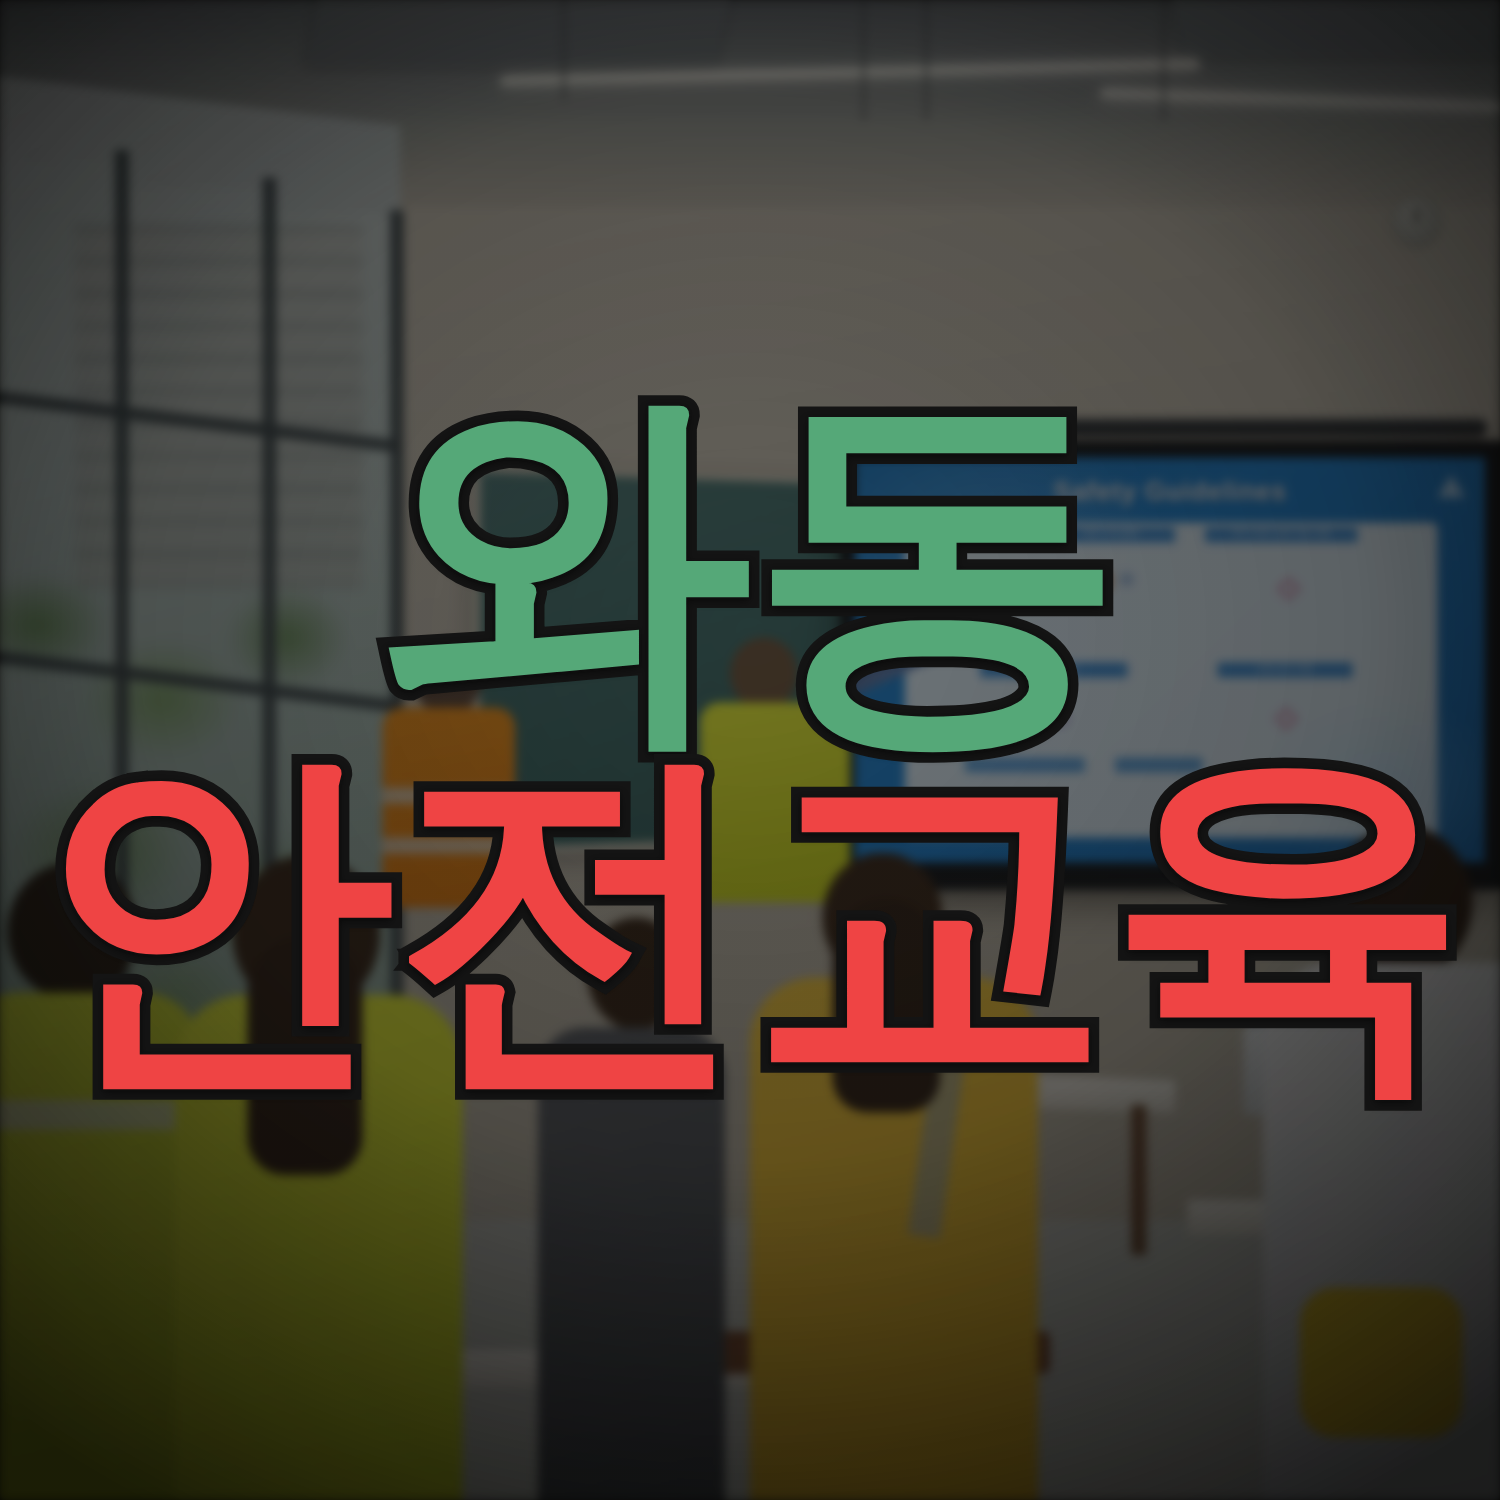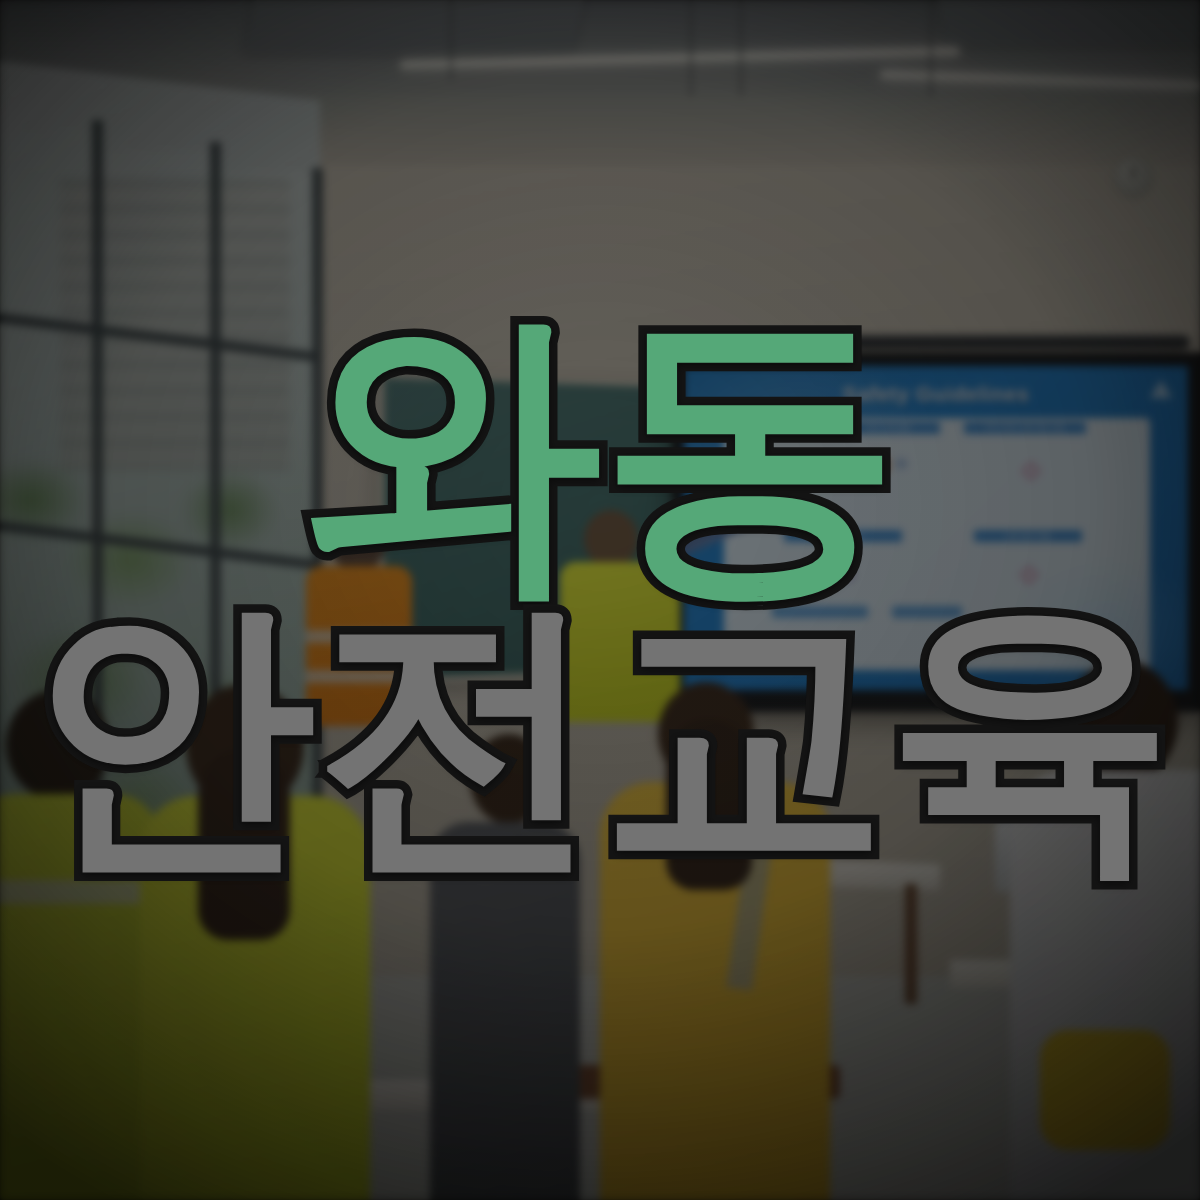--- a/index.html
+++ b/index.html
@@ -461,16 +461,16 @@
     </div>
 
   </div>
 
   <div class="blurlayer"></div>
   <div class="dark"></div>
   <div class="vignette"></div>
 
   <div class="textwrap">
     <div class="tline line1" style="color: rgb(85, 168, 120); -webkit-text-stroke: 17px rgb(20, 20, 20);">와동</div>
-    <div class="tline line2" style="color: #737373; -webkit-text-stroke: 17px rgb(20, 20, 20);">안전교육</div>
+    <div class="tline line2" style="color: #ef4444; -webkit-text-stroke: 17px rgb(20, 20, 20);">안전교육</div>
   </div>
 
 </div>
 
 </body></html>

